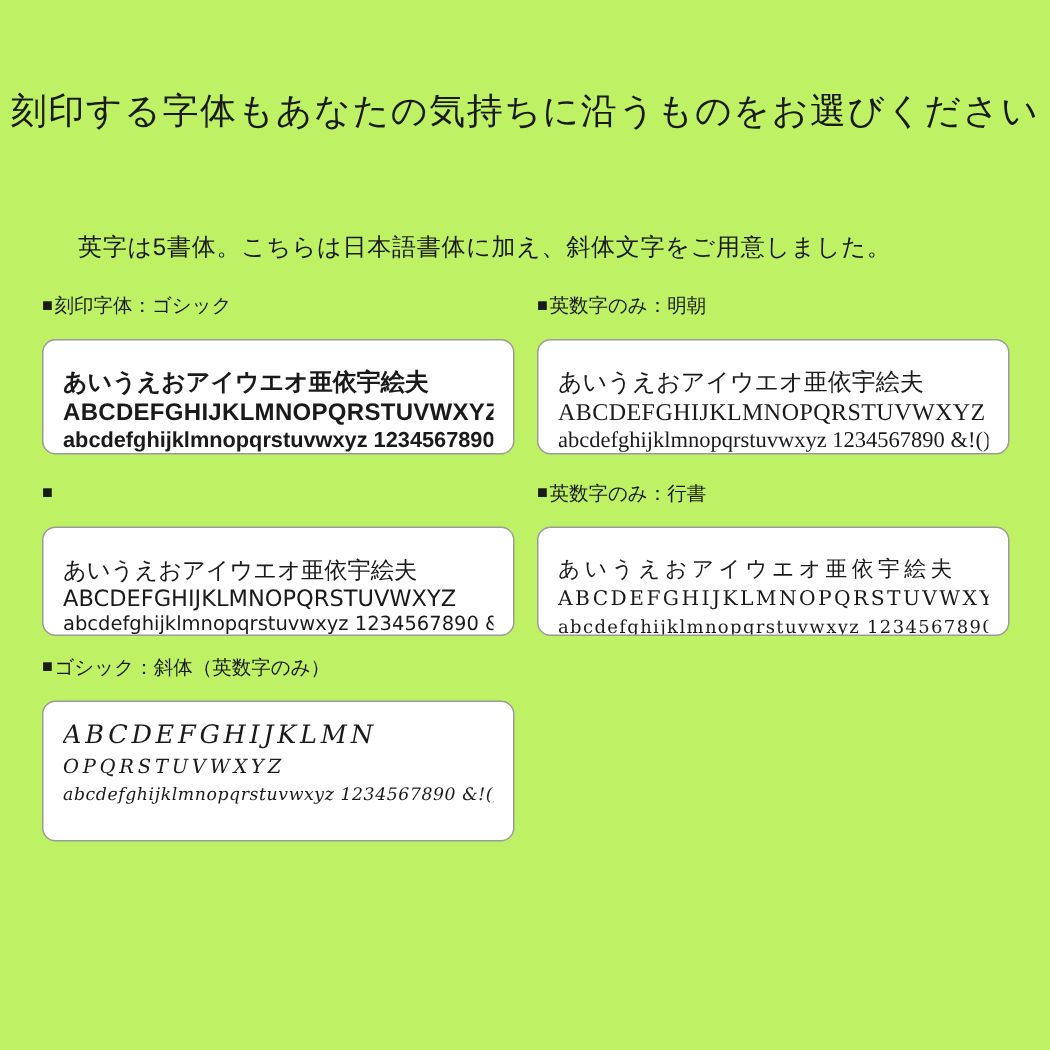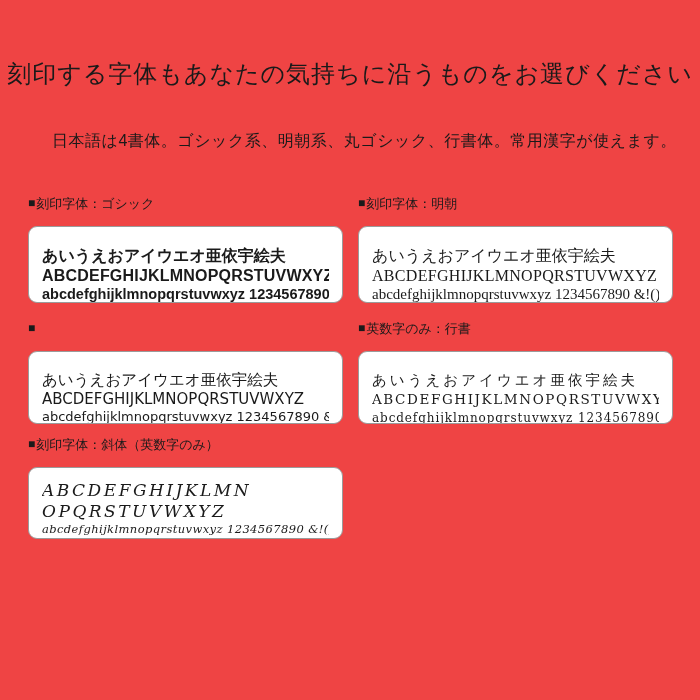--- a/index.html
+++ b/index.html
@@ -4,21 +4,21 @@
 <style>
   html, body {
     margin: 0;
     padding: 0;
     background: #ffffff;
   }
   .page {
     position: relative;
     width: 700px;
     height: 700px;
-    background: #ef4444;
+    background: #bef264;
     color: #1a1a1a;
     overflow: hidden;
     font-family: "Liberation Sans", sans-serif;
   }
   .page-title {
     position: absolute;
     top: 42px;
     left: 0;
     width: 700px;
     text-align: center;
@@ -72,21 +72,21 @@
     overflow: hidden;
   }
   .sample-box .line {
     white-space: nowrap;
     overflow: hidden;
   }
 
   
   .s1 .sample-box, .s2 .sample-box { height: 77px; }
   .s3 .sample-box, .s4 .sample-box { height: 73px; }
-  .s5 .sample-box { height: 72px; padding-top: 12px; }
+  .s5 .sample-box { height: 94px; padding-top: 12px; }
 
   
   .box-gothic { font-family: "Liberation Sans", "DejaVu Sans", sans-serif; font-weight: bold; }
   .box-gothic .line { line-height: 19.5px; }
   .box-gothic .jp    { font-size: 16px; }
   .box-gothic .caps  { font-size: 16px; letter-spacing: 0.2px; }
   .box-gothic .lower { font-size: 14.5px; }
 
   
   .box-mincho { font-family: "Liberation Serif", "DejaVu Serif", serif; }
@@ -105,50 +105,51 @@
   
   .box-gyosho { font-family: "DejaVu Serif", "Liberation Serif", serif; }
   .box-gyosho .line { line-height: 19px; }
   .box-gyosho .jp    { font-size: 14.5px; letter-spacing: 3px; }
   .box-gyosho .caps  { font-size: 13.5px; letter-spacing: 1.6px; }
   .box-gyosho .lower { font-size: 12px; letter-spacing: 0.9px; }
 
   
   .box-italic { font-family: "DejaVu Serif", "Liberation Serif", serif; font-style: italic; }
   .box-italic .l1 { font-size: 17px; letter-spacing: 2.5px; line-height: 21px; }
-  .box-italic .l2 { font-size: 17px; letter-spacing: 2.5px; line-height: 21px; }
+  .box-italic .l2 { font-size: 13px; letter-spacing: 2.5px; line-height: 21px; }
   .box-italic .l3 { font-size: 11.5px; letter-spacing: 0.4px; line-height: 15px; }
 </style>
 </head>
 <body>
 
 <div class="page">
 
   <h1 class="page-title">刻印する字体もあなたの気持ちに沿うものをお選びください</h1>
 
   <p class="intro">
-    <span>日本語は4書体。ゴシック系、明朝系、丸ゴシック、行書体。常用漢字が使えます。</span><br>
+    <br>
+    <span>英字は5書体。こちらは日本語書体に加え、斜体文字をご用意しました。</span>
   </p>
 
   <section class="font-section s1">
     <div class="section-label">
       <span class="bullet">■</span>
         <span>刻印字体：ゴシック</span>
     </div>
     <div class="sample-box box-gothic">
       <div class="line jp">あいうえおアイウエオ亜依宇絵夫</div>
       <div class="line caps">ABCDEFGHIJKLMNOPQRSTUVWXYZ</div>
       <div class="line lower">abcdefghijklmnopqrstuvwxyz 1234567890 &amp;!()/</div>
     </div>
   </section>
 
   <section class="font-section s2">
     <div class="section-label">
       <span class="bullet">■</span>
-        <span>刻印字体：明朝</span>
+        <span>英数字のみ：明朝</span>
     </div>
     <div class="sample-box box-mincho">
       <div class="line jp">あいうえおアイウエオ亜依宇絵夫</div>
       <div class="line caps">ABCDEFGHIJKLMNOPQRSTUVWXYZ</div>
       <div class="line lower">abcdefghijklmnopqrstuvwxyz 1234567890 &amp;!()/</div>
     </div>
   </section>
 
   <section class="font-section s3">
     <div class="section-label">
@@ -169,21 +170,21 @@
     <div class="sample-box box-gyosho">
       <div class="line jp">あいうえおアイウエオ亜依宇絵夫</div>
       <div class="line caps">ABCDEFGHIJKLMNOPQRSTUVWXYZ</div>
       <div class="line lower">abcdefghijklmnopqrstuvwxyz 1234567890 &amp;!()/</div>
     </div>
   </section>
 
   <section class="font-section s5">
     <div class="section-label">
       <span class="bullet">■</span>
-        <span>刻印字体：斜体（英数字のみ）</span>
+        <span>ゴシック：斜体（英数字のみ）</span>
     </div>
     <div class="sample-box box-italic">
       <div class="line l1">ABCDEFGHIJKLMN</div>
       <div class="line l2">OPQRSTUVWXYZ</div>
       <div class="line l3">abcdefghijklmnopqrstuvwxyz 1234567890 &amp;!()/</div>
     </div>
   </section>
 
 </div>
 

